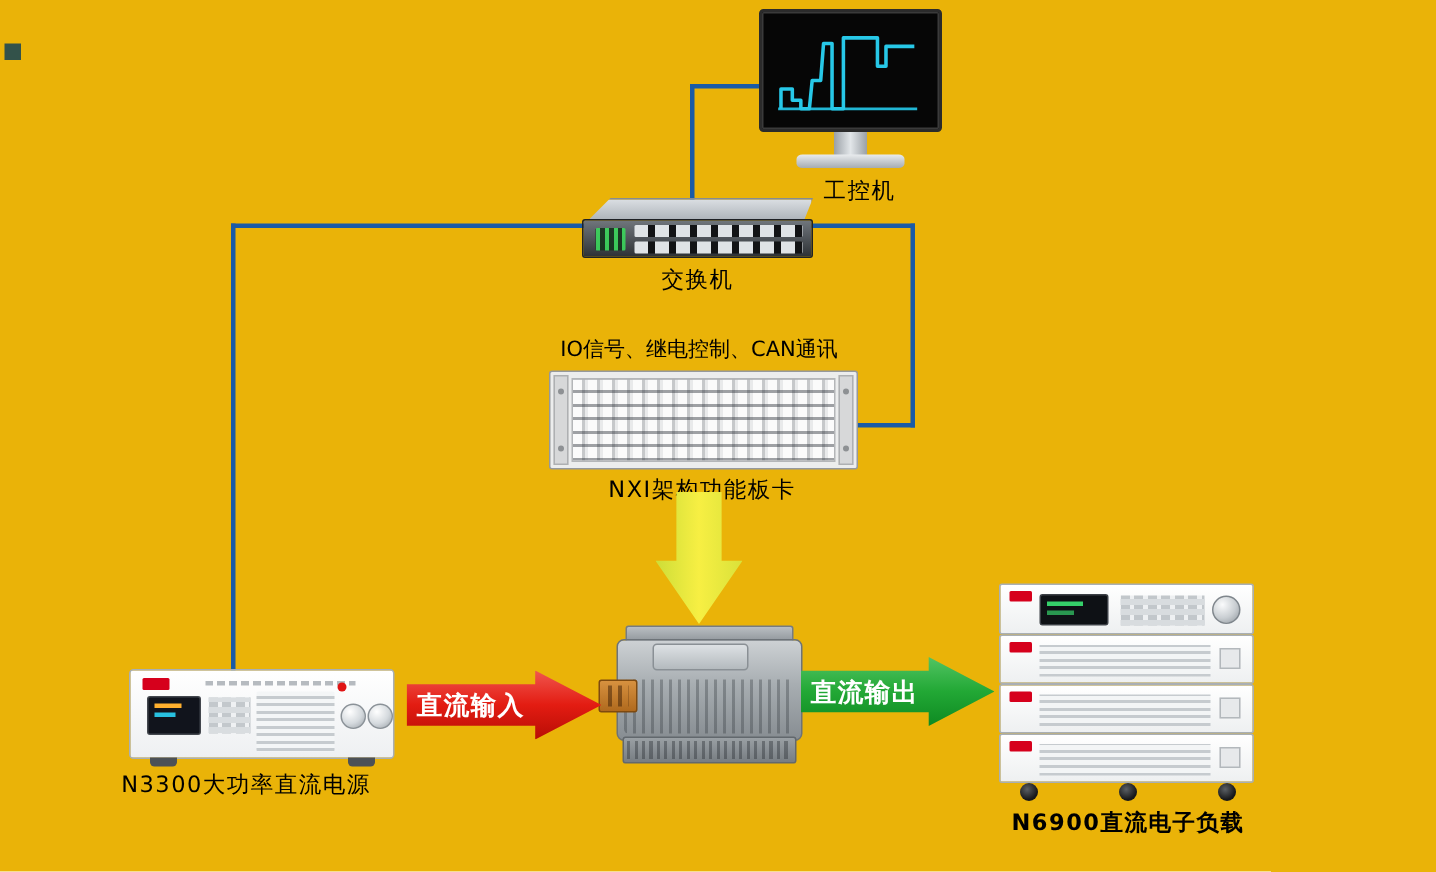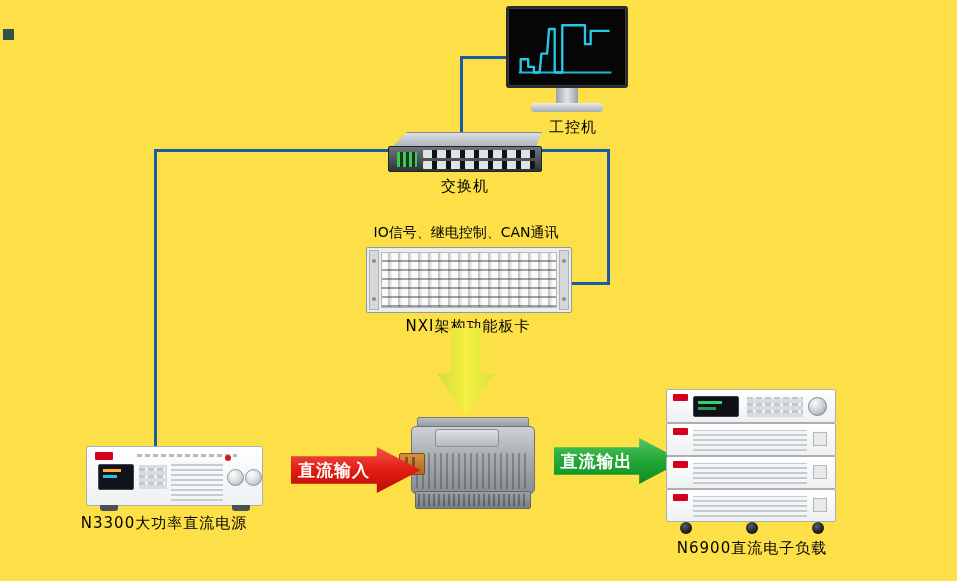--- a/index.html
+++ b/index.html
@@ -1,37 +1,37 @@
 <!DOCTYPE html>
 <html><head>
 <meta charset="utf-8">
 <style>
   * { margin:0; padding:0; box-sizing:border-box; }
   html,body { background:#ffffff; }
   body { font-family:"DejaVu Sans","Liberation Sans",sans-serif; }
-  #canvas { position:relative; width:957px; height:581px; background:#fde047; overflow:hidden; }
+  #canvas { position:relative; width:957px; height:581px; background:#eab308; overflow:hidden; }
 
   
   .line { position:absolute; background:#1a5ba6; }
   #ln-mon-h   { left:460px; top:56px;  width:49px;  height:3px; }
   #ln-mon-v   { left:460px; top:56px;  width:3px;   height:79px; }
   #ln-psu-h   { left:154px; top:149px; width:236px; height:3px; }
   #ln-psu-v   { left:154px; top:149px; width:3px;   height:298px; }
   #ln-nxi-h1  { left:541px; top:149px; width:69px;  height:3px; }
   #ln-nxi-v   { left:607px; top:149px; width:3px;   height:136px; }
   #ln-nxi-h2  { left:571px; top:282px; width:39px;  height:3px; }
 
   
   .label { position:absolute; color:#000; font-size:15px; text-align:center; letter-spacing:1px; }
   #lbl-ipc        { left:537px; top:118px; width:72px; }
   #lbl-switch     { left:429px; top:177px; width:72px; }
   #lbl-nxi-cap    { left:346px; top:224px; width:240px; font-size:14px; letter-spacing:0; }
   #lbl-nxi        { left:394px; top:317px; width:148px;text-align:center; }
   #lbl-psu        { left:66px;  top:514px; width:196px; }
-  #lbl-load       { left:664px; top:539px; width:176px; }
+  #lbl-load       { left:664px; top:539px; width:176px;font-weight:bold; }
 
   
   .monitor-screen { position:absolute; left:506px; top:6px; width:122px; height:82px;
                     background:#060606; border:2px solid #2b2b2b; border-radius:3px;
                     box-shadow: inset 0 0 0 1px #3a3a3a; }
   .monitor-screen svg { position:absolute; left:4px; top:4px; width:110px; height:70px; }
   .monitor-neck { position:absolute; left:556px; top:88px; width:22px; height:16px;
                   background:linear-gradient(90deg,#9aa0a6,#e2e6e9,#9aa0a6); }
   .monitor-base { position:absolute; left:531px; top:103px; width:72px; height:9px;
                   background:linear-gradient(#e9ecee,#a6acb2); border-radius:4px/3px; }
@@ -59,21 +59,21 @@
   .nxi-cards { position:absolute; left:14px; right:14px; top:4px; bottom:4px; border:1px solid #b4b6b8;
       background:
         repeating-linear-gradient(0deg, rgba(45,50,58,.45) 0 2px, rgba(0,0,0,0) 2px 9px),
         repeating-linear-gradient(90deg, #fbfbfb 0 6px, #c6c8ca 6px 8px, #e9eaeb 8px 10px); }
 
   
   .arrow-down { position:absolute; left:437px; top:328px; width:58px; height:88px;
       background:linear-gradient(90deg,#cddd38,#f7ef43 50%,#d9e23a);
       clip-path:polygon(24% 0,76% 0,76% 52%,100% 52%,50% 100%,0 52%,24% 52%); }
   .arrow-right { position:absolute; display:flex; align-items:center;
-      clip-path:polygon(0 20%,66% 20%,66% 0,100% 50%,66% 100%,66% 80%,0 80%);margin-left:20px; }
+      clip-path:polygon(0 20%,66% 20%,66% 0,100% 50%,66% 100%,66% 80%,0 80%); }
   .arrow-right span { display:block; width:66%; text-align:center; color:#fff; font-weight:bold;
       font-size:17px; letter-spacing:1px; }
   #arrow-dc-in  { left:271px; top:447px; width:130px; height:46px;
       background:linear-gradient(180deg,#f0564e,#e31c12 50%,#b80d05); }
   #arrow-dc-out { left:534px; top:438px; width:129px; height:46px;
       background:linear-gradient(180deg,#52c463,#22a835 50%,#0e8a22); }
 
   
   .dut { position:absolute; left:405px; top:415px; width:135px; height:100px; }
   .dut-plate { position:absolute; left:12px; top:2px; width:112px; height:12px;

